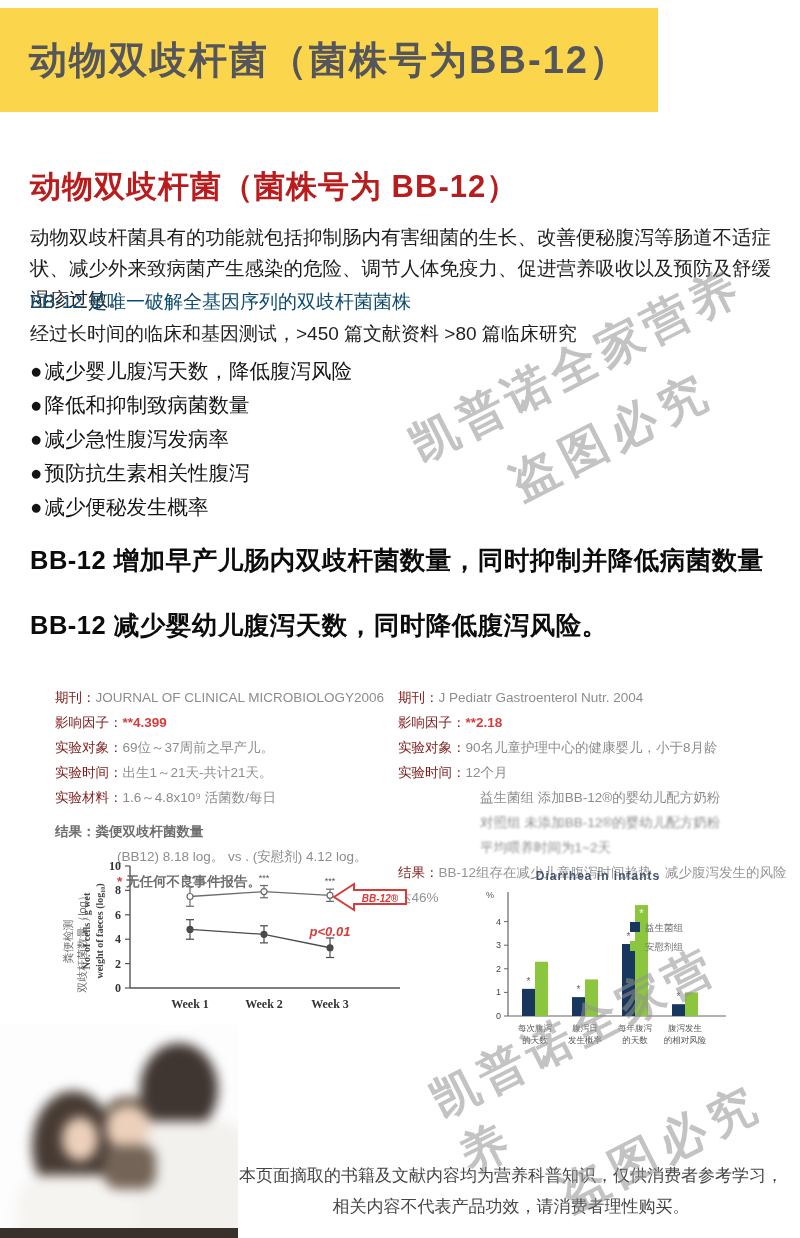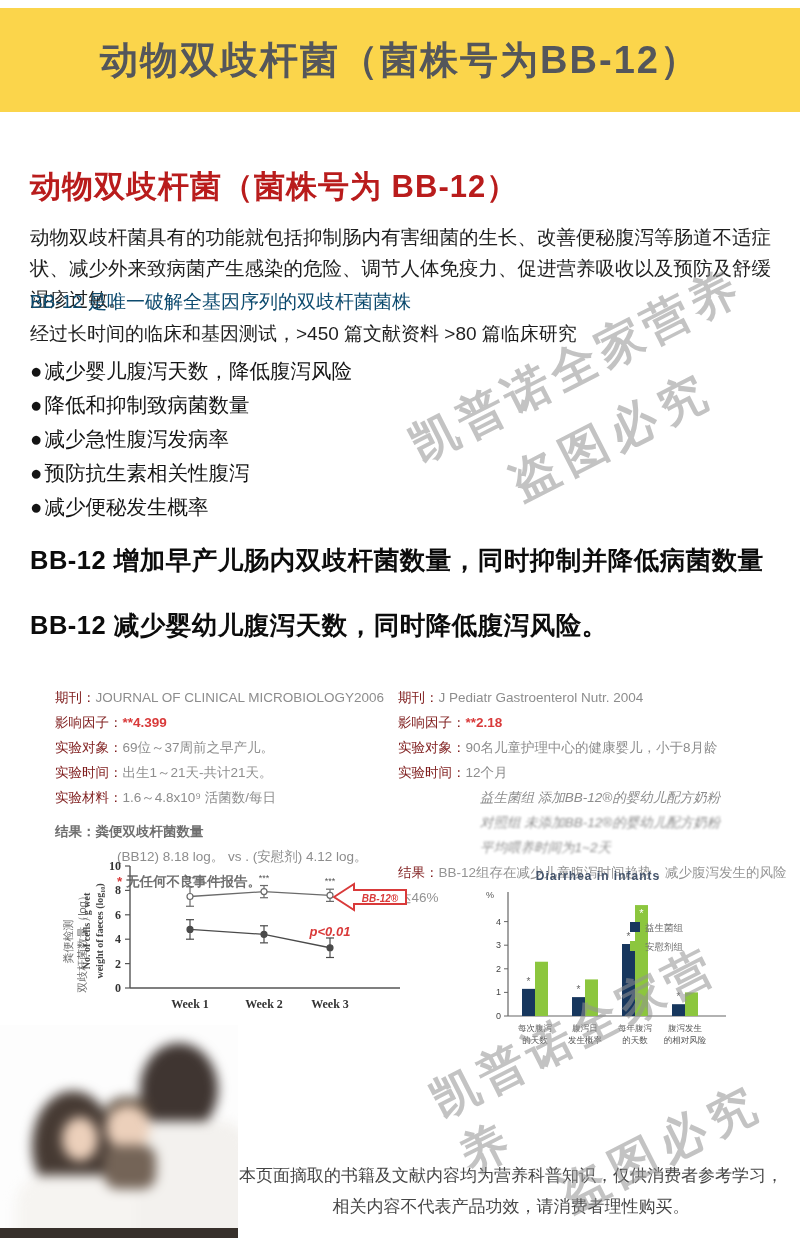--- a/index.html
+++ b/index.html
@@ -1,20 +1,20 @@
 <!DOCTYPE html>
 <html><head>
 <meta charset="utf-8">
 <style>
   html,body{margin:0;padding:0;background:#ffffff;}
   .page{position:relative;width:800px;height:1238px;background:#fff;overflow:hidden;
         font-family:"Liberation Sans","DejaVu Sans",sans-serif;}
 
   
-  .banner{position:absolute;left:0;top:8px;width:800px;height:104px;background:#fbd54b;
+  .banner{position:absolute;left:0;top:8px;width:658px;height:104px;background:#fbd54b;
           display:flex;align-items:center;justify-content:center;}
   .banner .title{font-size:38px;font-weight:800;color:#54565b;letter-spacing:2px;}
 
   
   .h2{position:absolute;left:30px;top:166px;font-size:31px;font-weight:800;color:#b91c1c;letter-spacing:1px;}
   .para{position:absolute;left:30px;top:222px;width:755px;font-size:19.5px;line-height:1.6;color:#1e1e1e;}
   .stat1{position:absolute;left:30px;top:289px;font-size:19px;color:#0c4a6e;}
   .stat2{position:absolute;left:30px;top:321px;font-size:19px;color:#1e1e1e;}
   .bullets{position:absolute;left:30px;top:354px;margin:0;padding:0;list-style:none;
            font-size:20.5px;color:#141414;line-height:1.66;}
@@ -27,21 +27,21 @@
 
   
   .study{position:absolute;top:686px;font-size:13.5px;color:#8d8d8d;line-height:1.85;}
   .study.left{left:55px;width:345px;}
   .study.right{left:398px;width:402px;}
   .study .lbl{color:#7f1d1d;}
   .study .red{color:#d93a3a;font-weight:700;}
   .study .boldv{color:#6f6f6f;font-weight:700;}
   .study .italic{}
   .indent-l{margin-left:62px;}
-  .indent-r{margin-left:82px;font-style:italic;}
+  .indent-r{margin-left:82px;}
   .blur1{filter:blur(0.4px);color:#949494;}
   .blur2{filter:blur(1.1px);color:#8f8f8f;}
   .gap-top{margin-top:9px;}
 
   
   .chart{position:absolute;}
   .chart-left{left:52px;top:856px;width:356px;height:172px;}
   .chart-right{left:478px;top:864px;width:272px;height:186px;}
   .cn-vert{position:absolute;transform:rotate(-90deg);transform-origin:center center;
            font-size:11px;color:#6f6f6f;white-space:nowrap;}

